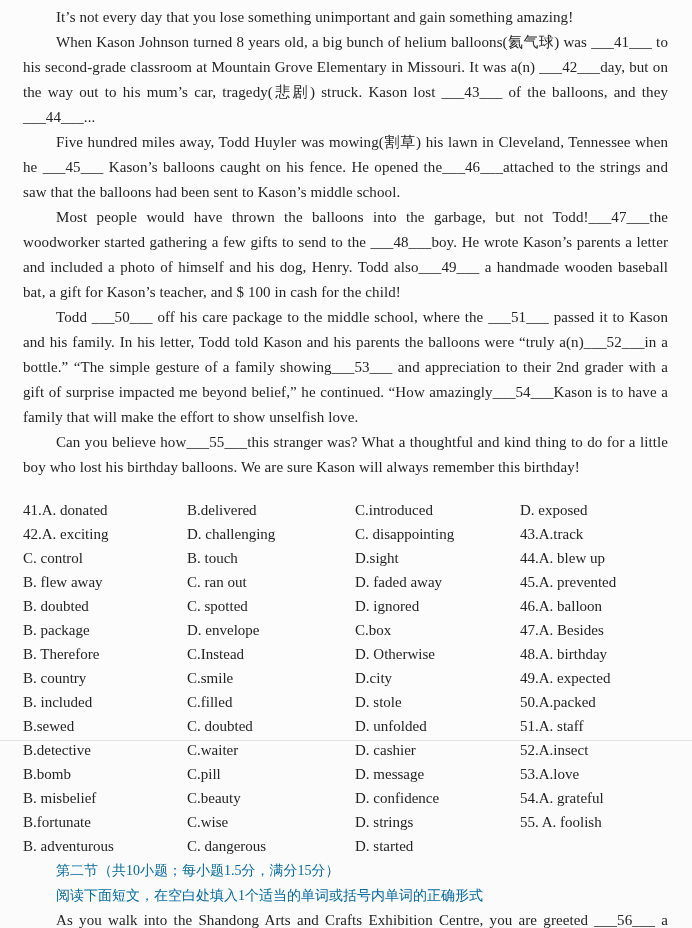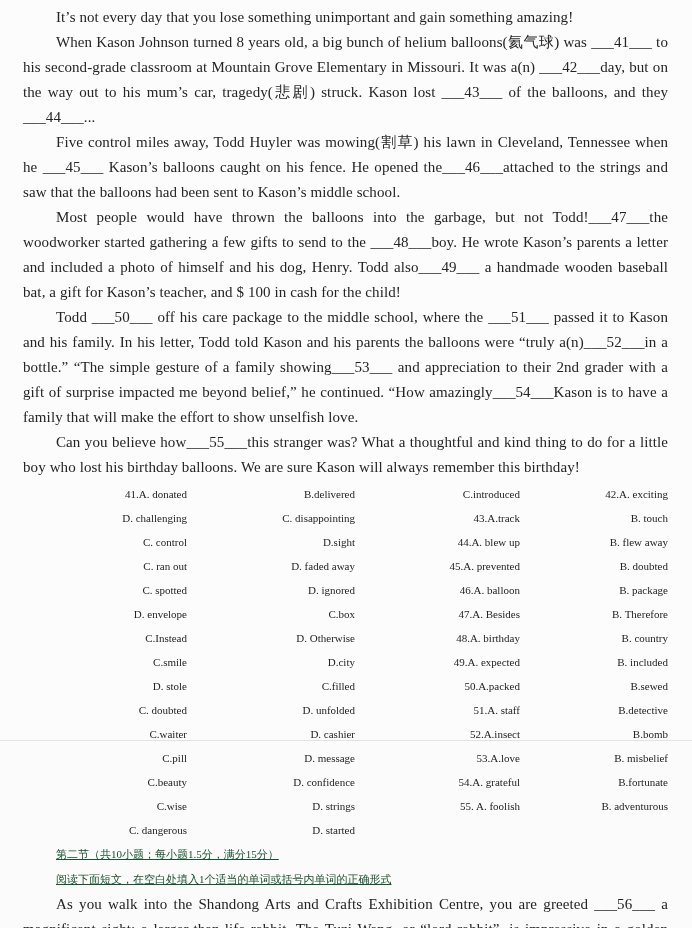--- a/index.html
+++ b/index.html
@@ -21,64 +21,63 @@
     margin: 0;
     font-size: 15px;
     line-height: 25px;
     text-align: justify;
     text-indent: 33px;
     letter-spacing: 0.1px;
   }
   .options {
     display: grid;
     grid-template-columns: 164px 168px 165px 1fr;
-    font-size: 11px;
+    font-size: 15px;
     line-height: 24px;
-    margin-top: 2px;
-    text-align: right;
+    margin-top: 18px;
   }
   .options span { white-space: nowrap; }
   .cn {
     margin: 0;
-    font-size: 11px;
+    font-size: 14px;
     line-height: 25px;
     text-indent: 33px;
-    color: #14532d;
-    text-decoration: underline;
+    color: #0369a1;
   }
   .bottom-edge {
     position: absolute;
     left: 0; right: 0; bottom: 4px;
     border-top: 1px solid #e3e3e3;
   }
 </style>
 </head>
 <body>
 
 <div class="page">
 
   <p class="para">It’s not every day that you lose something unimportant and gain something amazing!</p>
   <p class="para">When Kason Johnson turned 8 years old, a big bunch of helium balloons(氦气球) was ___41___ to his second-grade classroom at Mountain Grove Elementary in Missouri. It was a(n) ___42___day, but on the way out to his mum’s car, tragedy(悲剧) struck. Kason lost ___43___ of the balloons, and they ___44___...</p>
-  <p class="para">Five control miles away, Todd Huyler was mowing(割草) his lawn in Cleveland, Tennessee when he ___45___ Kason’s balloons caught on his fence. He opened the___46___attached to the strings and saw that the balloons had been sent to Kason’s middle school.</p>
+  <p class="para">Five hundred miles away, Todd Huyler was mowing(割草) his lawn in Cleveland, Tennessee when he ___45___ Kason’s balloons caught on his fence. He opened the___46___attached to the strings and saw that the balloons had been sent to Kason’s middle school.</p>
   <p class="para">Most people would have thrown the balloons into the garbage, but not Todd!___47___the woodworker started gathering a few gifts to send to the ___48___boy. He wrote Kason’s parents a letter and included a photo of himself and his dog, Henry. Todd also___49___ a handmade wooden baseball bat, a gift for Kason’s teacher, and $ 100 in cash for the child!</p>
   <p class="para">Todd ___50___ off his care package to the middle school, where the ___51___ passed it to Kason and his family. In his letter, Todd told Kason and his parents the balloons were “truly a(n)___52___in a bottle.” “The simple gesture of a family showing___53___ and appreciation to their 2nd grader with a gift of surprise impacted me beyond belief,” he continued. “How amazingly___54___Kason is to have a family that will make the effort to show unselfish love.</p>
   <p class="para">Can you believe how___55___this stranger was? What a thoughtful and kind thing to do for a little boy who lost his birthday balloons. We are sure Kason will always remember this birthday!</p>
 
   <div class="options">
     <span>41.A. donated</span>
     <span>B.delivered</span>
     <span>C.introduced</span>
+    <span>D. exposed</span>
 
     <span>42.A. exciting</span>
     <span>D. challenging</span>
     <span>C. disappointing</span>
 
     <span>43.A.track</span>
+    <span>C. control</span>
     <span>B. touch</span>
-    <span>C. control</span>
     <span>D.sight</span>
 
     <span>44.A. blew up</span>
     <span>B. flew away</span>
     <span>C. ran out</span>
     <span>D. faded away</span>
 
     <span>45.A. prevented</span>
     <span>B. doubted</span>
     <span>C. spotted</span>
@@ -94,22 +93,22 @@
     <span>C.Instead</span>
     <span>D. Otherwise</span>
 
     <span>48.A. birthday</span>
     <span>B. country</span>
     <span>C.smile</span>
     <span>D.city</span>
 
     <span>49.A. expected</span>
     <span>B. included</span>
+    <span>C.filled</span>
     <span>D. stole</span>
-    <span>C.filled</span>
 
     <span>50.A.packed</span>
     <span>B.sewed</span>
     <span>C. doubted</span>
     <span>D. unfolded</span>
 
     <span>51.A. staff</span>
     <span>B.detective</span>
     <span>C.waiter</span>
     <span>D. cashier</span>

